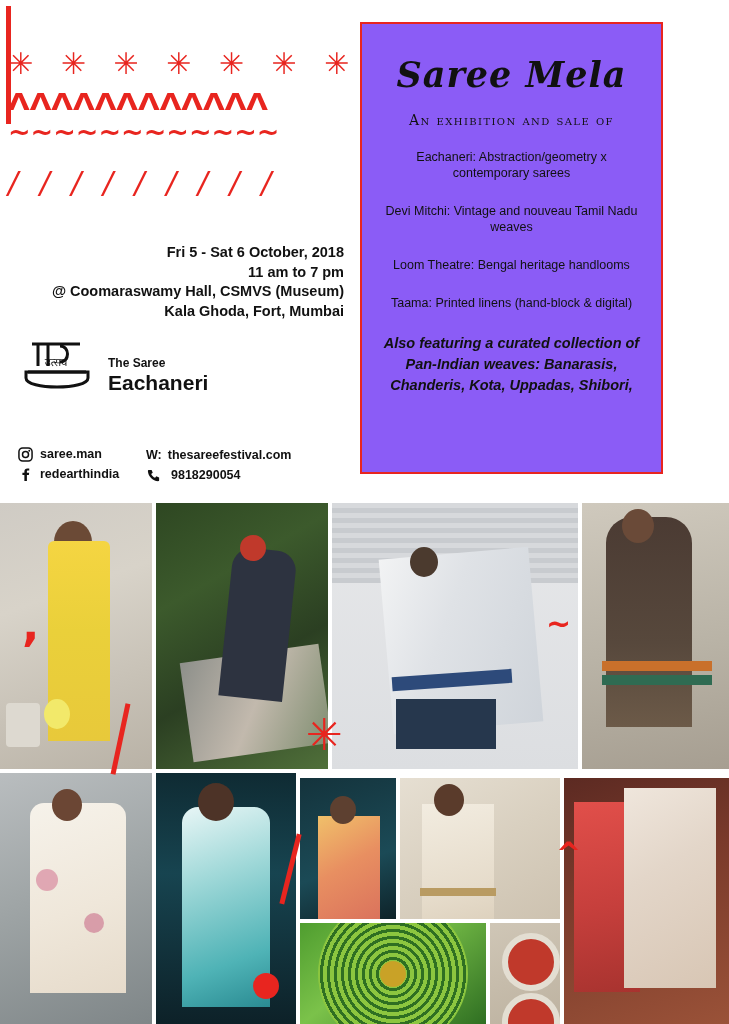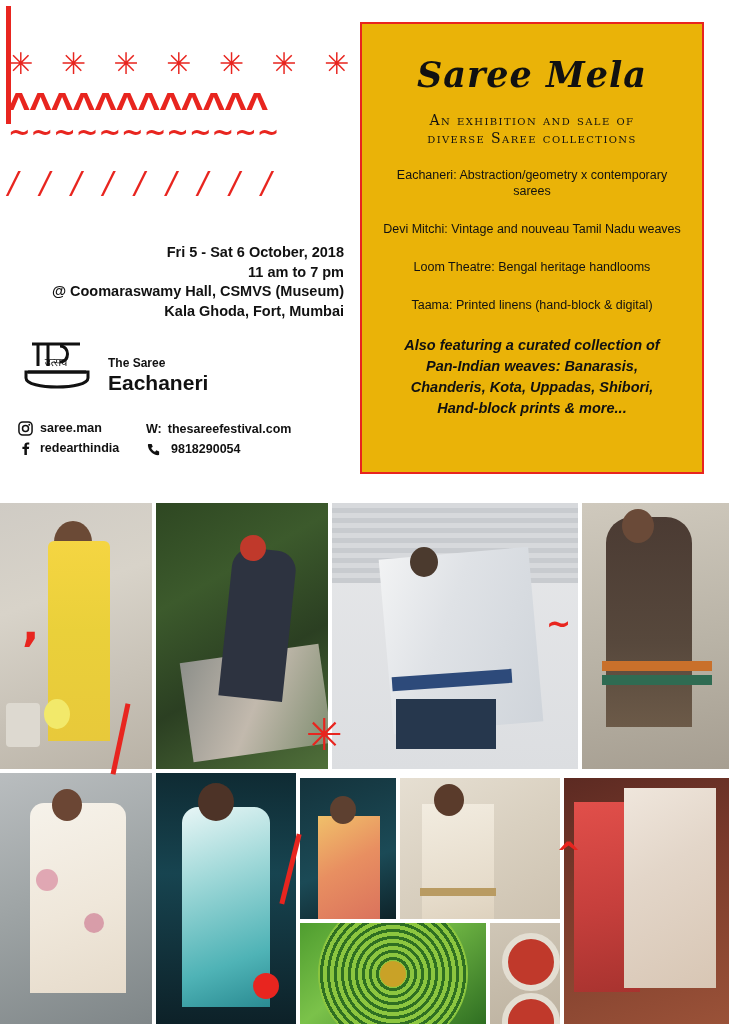--- a/index.html
+++ b/index.html
@@ -107,21 +107,21 @@
     line-height: 22px;
     font-weight: 700;
     color: #111;
   }
   .logo-text .small { font-size: 12px; display:block; line-height: 17px;}
 
   
   .contacts {
     position: absolute;
     left: 18px;
-    top: 418px;
+    top: 444px;
     width: 330px;
     font-size: 12.5px;
     line-height: 20px;
     font-weight: 700;
     color: #111;
   }
   .contact-line { display: flex; align-items: center; gap: 7px; }
   .contact-col { display: inline-flex; align-items: center; gap: 6px; }
   .ico {
     width: 15px; height: 15px;
@@ -130,25 +130,25 @@
   }
   .ico svg { display:block; }
   .web-row { margin-top: 1px; display:flex; gap: 10px; align-items: center; }
   .w-label { font-weight: 700; }
 
   
   .panel {
     position: absolute;
     left: 360px;
     top: 22px;
-    width: 344px;
+    width: 303px;
     height: 452px;
     border: 2.5px solid #e8251f;
     box-sizing: border-box;
-    background: #eab308;
+    background: #8b5cf6;
     padding: 12px 16px;
   }
   .panel-title {
     text-align: center;
     font-family: "DejaVu Serif", serif;
     font-style: italic;
     font-weight: 700;
     font-size: 35px;
     letter-spacing: 1px;
     margin-top: 18px;
@@ -328,21 +328,20 @@
         </svg>
       </span>
       <span>9818290054</span>
     </div>
   </div>
 
   <div class="panel">
     <div class="panel-title">Saree Mela</div>
     <div class="panel-sub">
       <div>An exhibition and sale of</div>
-      <div>diverse Saree collections</div>
     </div>
     <div class="brand-list">
       <p class="brand-line">
         <b>Eachaneri:</b>
         <span>Abstraction/geometry x contemporary sarees</span>
       </p>
       <p class="brand-line">
         <b>Devi Mitchi:</b>
         <span>Vintage and nouveau Tamil Nadu weaves</span>
       </p>
@@ -352,21 +351,20 @@
       </p>
       <p class="brand-line">
         <b>Taama:</b>
         <span>Printed linens (hand-block &amp; digital)</span>
       </p>
     </div>
     <div class="panel-footer">
       <div>Also featuring a curated collection of</div>
       <div>Pan-Indian weaves: Banarasis,</div>
       <div>Chanderis, Kota, Uppadas, Shibori,</div>
-      <div>Hand-block prints &amp; more...</div>
     </div>
   </div>
 
   <div class="grid">
 
     <div class="cell" style="left:0px; top:0px; width:152px; height:266px;">
       <div class="ph p1"></div>
       <div class="p1c"></div>
         <div class="p1b"></div>
         <div class="p1d"></div>

